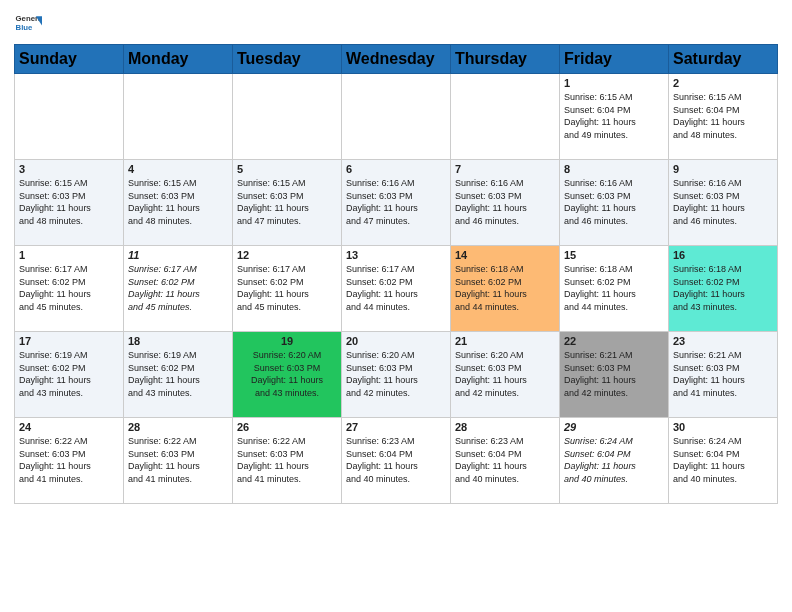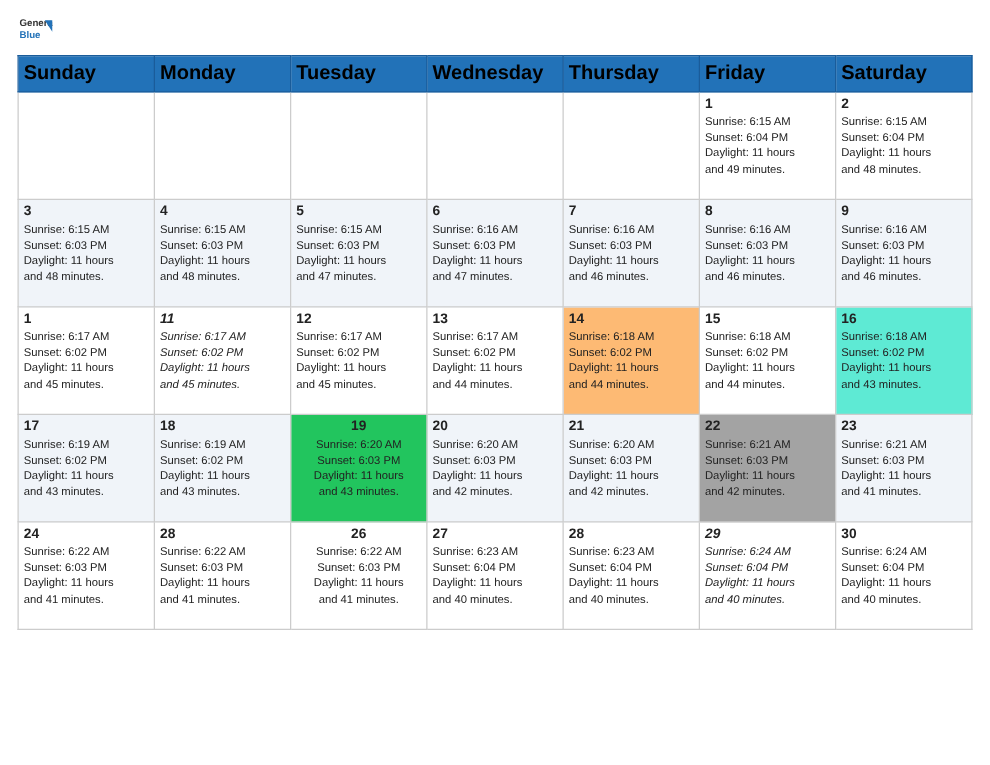--- a/index.html
+++ b/index.html
@@ -302,21 +302,21 @@
 Daylight: 11 hours
 and 41 minutes.</div>
           </td>
           <td style="background: rgb(255, 255, 255);">
             <span class="day-num">28</span>
             <div class="day-info" style="white-space: pre-line;">Sunrise: 6:22 AM
 Sunset: 6:03 PM
 Daylight: 11 hours
 and 41 minutes.</div>
           </td>
-          <td style="background: rgb(255, 255, 255); text-align: center;">
+          <td style="background: rgb(255, 255, 255);">
             <span class="day-num">26</span>
             <div class="day-info" style="white-space: pre-line;">Sunrise: 6:22 AM
 Sunset: 6:03 PM
 Daylight: 11 hours
 and 41 minutes.</div>
           </td>
           <td style="background: rgb(255, 255, 255);">
             <span class="day-num">27</span>
             <div class="day-info" style="white-space: pre-line;">Sunrise: 6:23 AM
 Sunset: 6:04 PM

